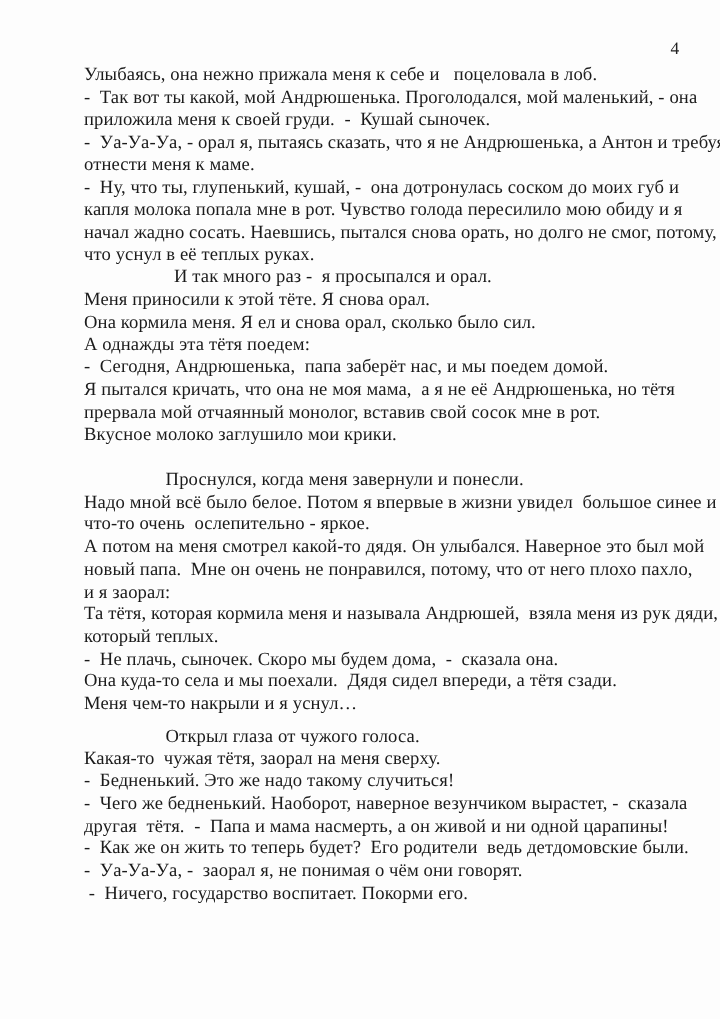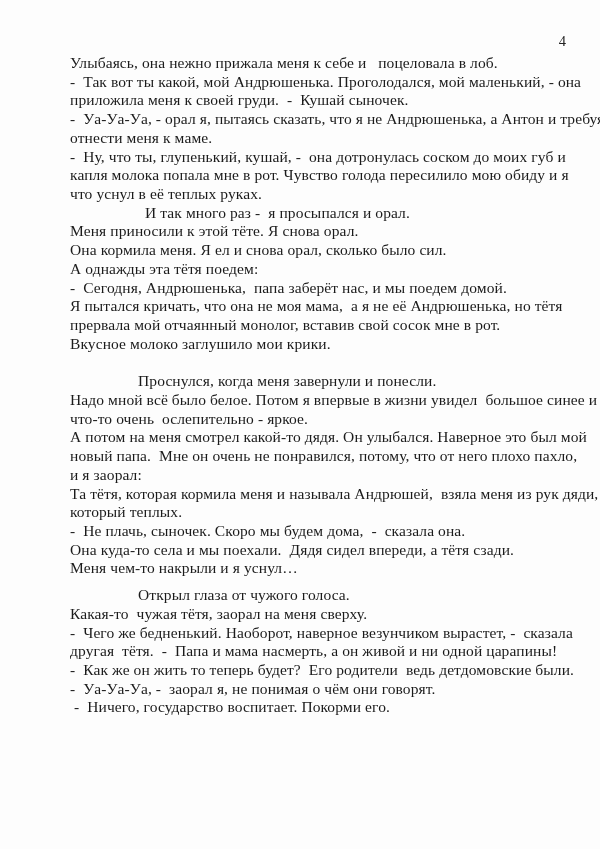--- a/index.html
+++ b/index.html
@@ -50,20 +50,21 @@
 <div class="page">
   <div class="pageno">4</div>
   <div class="body-text">
       <div class="line">Улыбаясь, она нежно прижала меня к себе и   поцеловала в лоб.</div>
       <div class="line">-  Так вот ты какой, мой Андрюшенька. Проголодался, мой маленький, - она</div>
       <div class="line">приложила меня к своей груди.  -  Кушай сыночек.</div>
       <div class="line">-  Уа-Уа-Уа, - орал я, пытаясь сказать, что я не Андрюшенька, а Антон и требуя</div>
       <div class="line">отнести меня к маме.</div>
       <div class="line">-  Ну, что ты, глупенький, кушай, -  она дотронулась соском до моих губ и</div>
       <div class="line">капля молока попала мне в рот. Чувство голода пересилило мою обиду и я</div>
+      <div class="line">начал жадно сосать. Наевшись, пытался снова орать, но долго не смог, потому,</div>
       <div class="line">что уснул в её теплых руках.</div>
       <div class="line ind-a">И так много раз -  я просыпался и орал.</div>
       <div class="line">Меня приносили к этой тёте. Я снова орал.</div>
       <div class="line">Она кормила меня. Я ел и снова орал, сколько было сил.</div>
       <div class="line">А однажды эта тётя поедем:</div>
       <div class="line">-  Сегодня, Андрюшенька,  папа заберёт нас, и мы поедем домой.</div>
       <div class="line">Я пытался кричать, что она не моя мама,  а я не её Андрюшенька, но тётя</div>
       <div class="line">прервала мой отчаянный монолог, вставив свой сосок мне в рот.</div>
       <div class="line">Вкусное молоко заглушило мои крики.</div>
       <div class="line blank"></div>
@@ -74,19 +75,20 @@
       <div class="line">новый папа.  Мне он очень не понравился, потому, что от него плохо пахло,</div>
       <div class="line">и я заорал:</div>
       <div class="line">Та тётя, которая кормила меня и называла Андрюшей,  взяла меня из рук дяди,</div>
       <div class="line">который теплых.</div>
       <div class="line">-  Не плачь, сыночек. Скоро мы будем дома,  -  сказала она.</div>
       <div class="line">Она куда-то села и мы поехали.  Дядя сидел впереди, а тётя сзади.</div>
       <div class="line">Меня чем-то накрыли и я уснул…</div>
       <div class="line gap-small"></div>
       <div class="line ind-b">Открыл глаза от чужого голоса.</div>
       <div class="line">Какая-то  чужая тётя, заорал на меня сверху.</div>
+      <div class="line">-  Бедненький. Это же надо такому случиться!</div>
       <div class="line">-  Чего же бедненький. Наоборот, наверное везунчиком вырастет, -  сказала</div>
       <div class="line">другая  тётя.  -  Папа и мама насмерть, а он живой и ни одной царапины!</div>
       <div class="line">-  Как же он жить то теперь будет?  Его родители  ведь детдомовские были.</div>
       <div class="line">-  Уа-Уа-Уа, -  заорал я, не понимая о чём они говорят.</div>
       <div class="line"> -  Ничего, государство воспитает. Покорми его.</div>
     </div>
 </div>
 
 </body></html>

